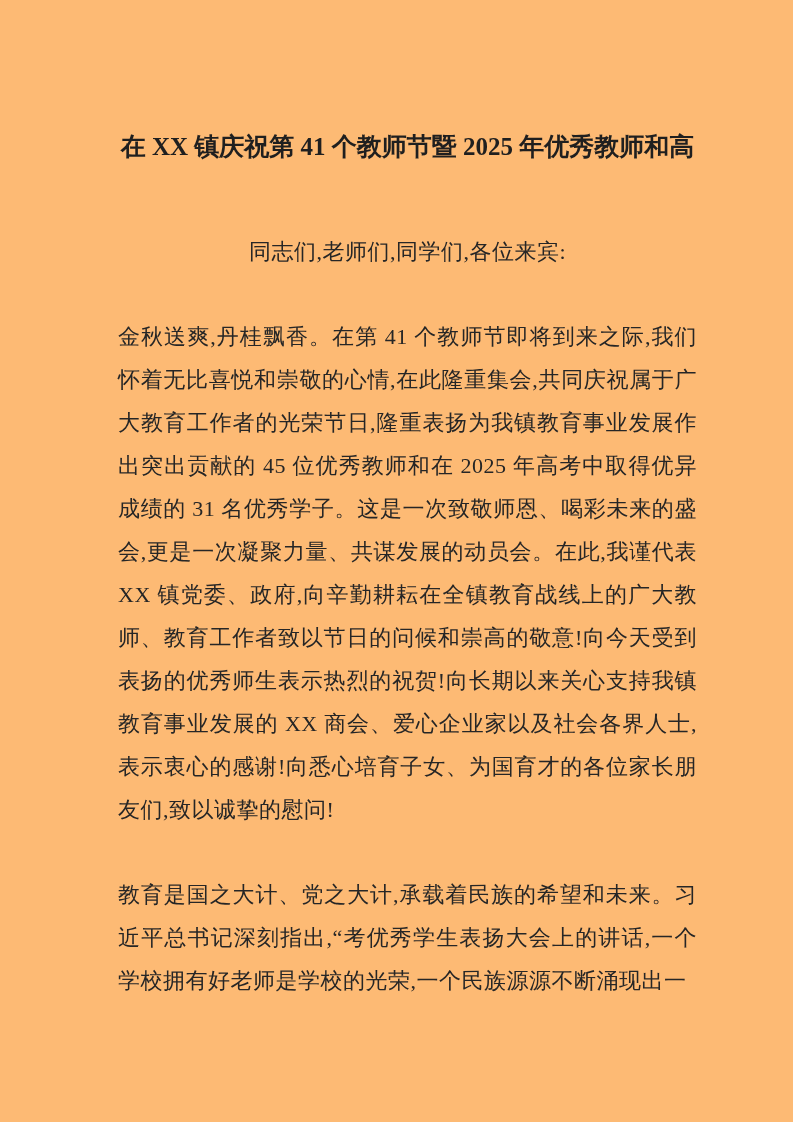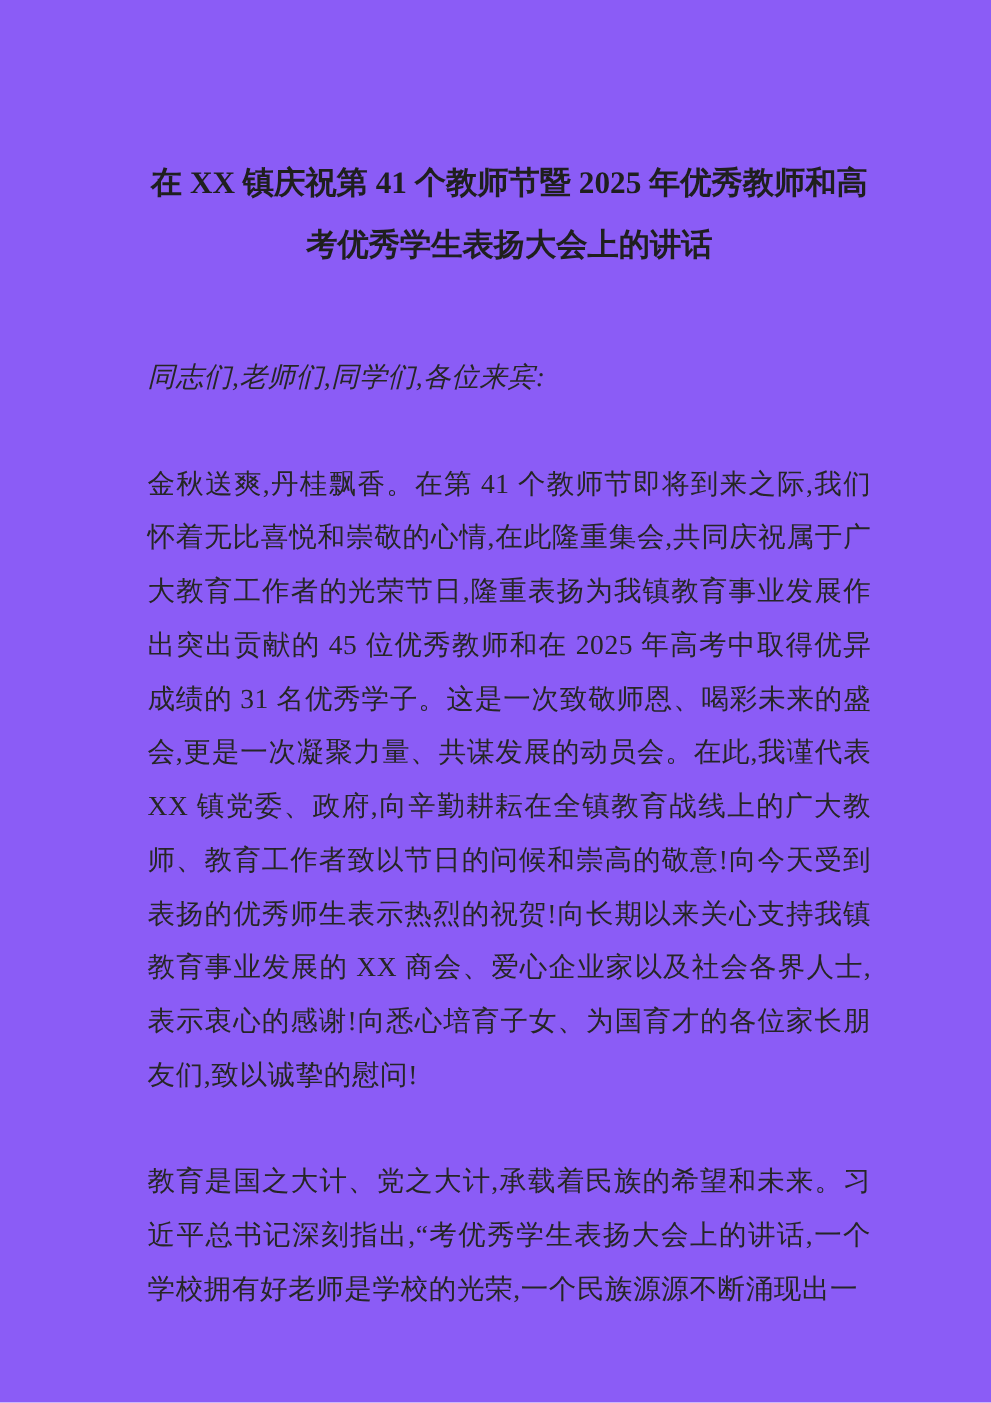--- a/index.html
+++ b/index.html
@@ -4,21 +4,21 @@
 <style>
   html, body {
     margin: 0;
     padding: 0;
     background: #ffffff;
   }
   .page {
     position: relative;
     width: 793px;
     height: 1122px;
-    background: #8b5cf6;
+    background: #fdba74;
     overflow: hidden;
     font-family: "Liberation Serif", "DejaVu Serif", serif;
     color: #262626;
   }
   .content {
     box-sizing: border-box;
     padding: 122px 96px 0 118px;
     width: 793px;
   }
   .doc-title {
@@ -36,30 +36,28 @@
   .para {
     margin: 0 0 42px 0;
     font-size: 22px;
     line-height: 43px;
     text-align: justify;
     text-justify: inter-ideograph;
     letter-spacing: 0.5px;
     color: #262626;
   }
   .para.salutation {
-    text-align: left;
-    font-style: italic;
+    text-align: center;
   }
 </style>
 </head>
 <body>
 
 <div class="page">
   <div class="content">
     <h1 class="doc-title">
       <span class="title-line">在 XX 镇庆祝第 41 个教师节暨 2025 年优秀教师和高</span>
-      <span class="title-line">考优秀学生表扬大会上的讲话</span>
     </h1>
     <p class="para salutation">同志们,老师们,同学们,各位来宾:</p>
     <p class="para">金秋送爽,丹桂飘香。在第 41 个教师节即将到来之际,我们怀着无比喜悦和崇敬的心情,在此隆重集会,共同庆祝属于广大教育工作者的光荣节日,隆重表扬为我镇教育事业发展作出突出贡献的 45 位优秀教师和在 2025 年高考中取得优异成绩的 31 名优秀学子。这是一次致敬师恩、喝彩未来的盛会,更是一次凝聚力量、共谋发展的动员会。在此,我谨代表 XX 镇党委、政府,向辛勤耕耘在全镇教育战线上的广大教师、教育工作者致以节日的问候和崇高的敬意!向今天受到表扬的优秀师生表示热烈的祝贺!向长期以来关心支持我镇教育事业发展的 XX 商会、爱心企业家以及社会各界人士,表示衷心的感谢!向悉心培育子女、为国育才的各位家长朋友们,致以诚挚的慰问!</p>
     <p class="para">教育是国之大计、党之大计,承载着民族的希望和未来。习近平总书记深刻指出,“考优秀学生表扬大会上的讲话,一个学校拥有好老师是学校的光荣,一个民族源源不断涌现出一</p>
   </div>
 </div>
 
 </body></html>

